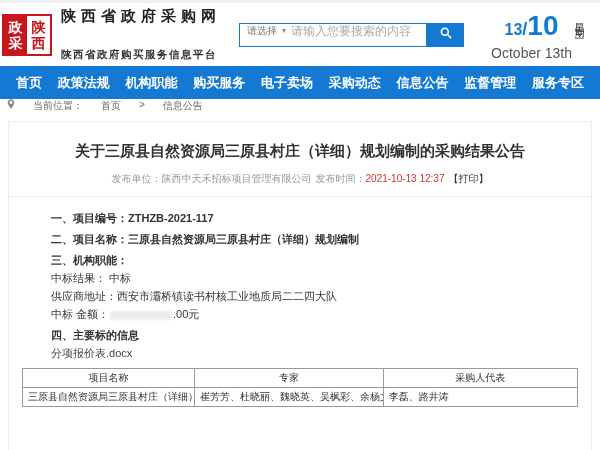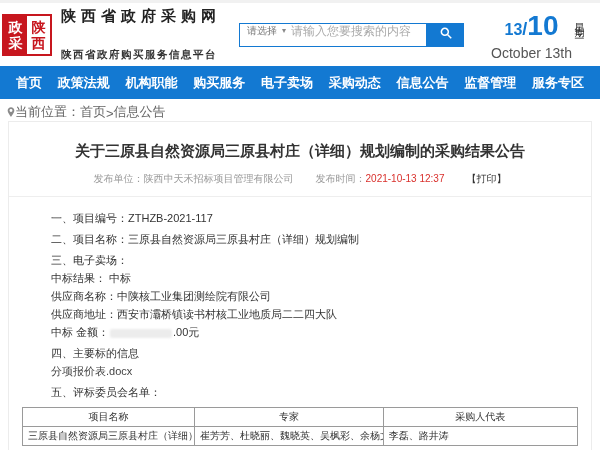--- a/index.html
+++ b/index.html
@@ -31,33 +31,33 @@
   .d-day{font-size:16px}
   .d-slash{font-size:18px}
   .d-month{font-size:28px}
   .date-en{font-size:14px;color:#555;margin-top:1px;white-space:nowrap}
   .weekday{writing-mode:vertical-rl;font-size:10px;color:#222;letter-spacing:4px;padding-top:3px}
   
   .nav{height:33px;background:#1379d2;display:flex;align-items:center;justify-content:space-between;
     padding:0 16px}
   .nav-item{color:#fff;font-weight:bold;font-size:13px;cursor:pointer;white-space:nowrap}
   
-  .breadcrumb{height:22px;display:flex;align-items:flex-end;font-size:13px;color:#666;padding-left:7px;gap:0}
+  .breadcrumb{height:22px;display:flex;align-items:flex-start;font-size:10px;color:#666;padding-left:7px;gap:18px}
   .crumb-link{cursor:pointer}
   
   .content{margin:0 8px;height:329px;border:1px solid #ececec;border-bottom:none;padding-top:20px;
     overflow:hidden;background:#fff}
   .article-title{text-align:center;font-size:15px;font-weight:bold;color:#333;padding:0 30px;white-space:nowrap}
-  .meta{display:flex;justify-content:center;align-items:center;gap:22px;margin-top:11px;font-size:10px;
+  .meta{display:flex;justify-content:center;align-items:center;gap:4px;margin-top:11px;font-size:10px;
     color:#999;padding-bottom:10px;border-bottom:1px solid #eee}
   .meta .time{color:#d9302c}
   .meta .print{color:#333;cursor:pointer}
   .body{padding:7px 42px 0 42px;font-size:11px;color:#333}
   .line{margin-top:4px;height:14px;line-height:14px;white-space:nowrap}
-  .line.bold{font-weight:normal;margin-top:7px}
+  .line.bold{font-weight:bold;margin-top:7px}
   .line.link{cursor:pointer;color:#444}
   .redact{display:inline-block;width:62px;height:9px;background:#ececec;border-radius:2px;
     filter:blur(1px);vertical-align:middle;margin:0 1px}
   
   .tbl{width:calc(100% - 26px);margin:8px 13px 0;border-collapse:collapse;font-size:10px;
     color:#333;table-layout:fixed}
   .tbl th,.tbl td{border:1px solid #9a9a9a;height:19px;padding:0 5px;overflow:hidden;white-space:nowrap}
   .tbl th{font-weight:normal;text-align:center}
   .tbl td{text-align:left}
   .tbl col:nth-child(1){width:31%}
@@ -137,28 +137,26 @@
 <div class="content">
   <div class="article-title">关于三原县自然资源局三原县村庄（详细）规划编制的采购结果公告</div>
   <div class="meta">
     <span><span>发布单位：</span><span>陕西中天禾招标项目管理有限公司</span></span>
     <span><span>发布时间：</span><span class="time">2021-10-13 12:37</span></span>
     <span class="print">【打印】</span>
   </div>
   <div class="body">
       <div class="line bold">一、项目编号：ZTHZB-2021-117</div>
       <div class="line bold">二、项目名称：三原县自然资源局三原县村庄（详细）规划编制</div>
-      <div class="line bold">三、电子卖场：</div>
+      <div class="line bold">三、机构职能：</div>
       <div class="line">中标结果： 中标</div>
-      <div class="line">供应商名称：中陕核工业集团测绘院有限公司</div>
       <div class="line">供应商地址：西安市灞桥镇读书村核工业地质局二二四大队</div>
       <div class="line"><span>中标 金额：</span><span class="redact"></span><span>.00元</span></div>
       <div class="line bold">四、主要标的信息</div>
       <div class="line link">分项报价表.docx</div>
-      <div class="line bold">五、评标委员会名单：</div>
     </div>
   <table class="tbl">
     <colgroup>
         <col>
         <col>
         <col>
       </colgroup>
     <thead>
         <tr>
           <th>项目名称</th>

